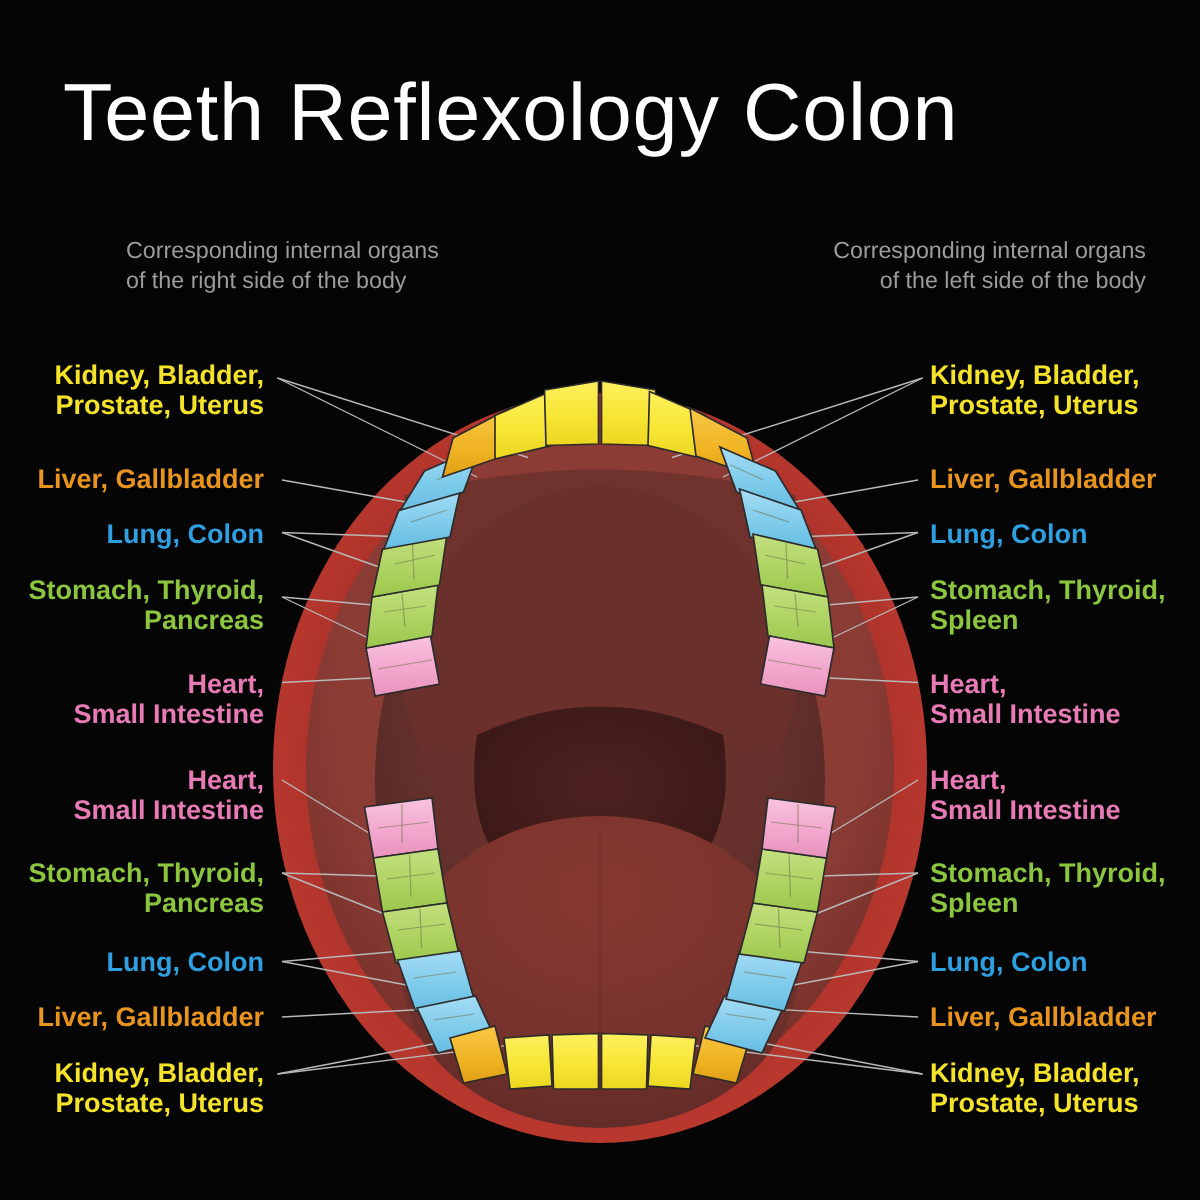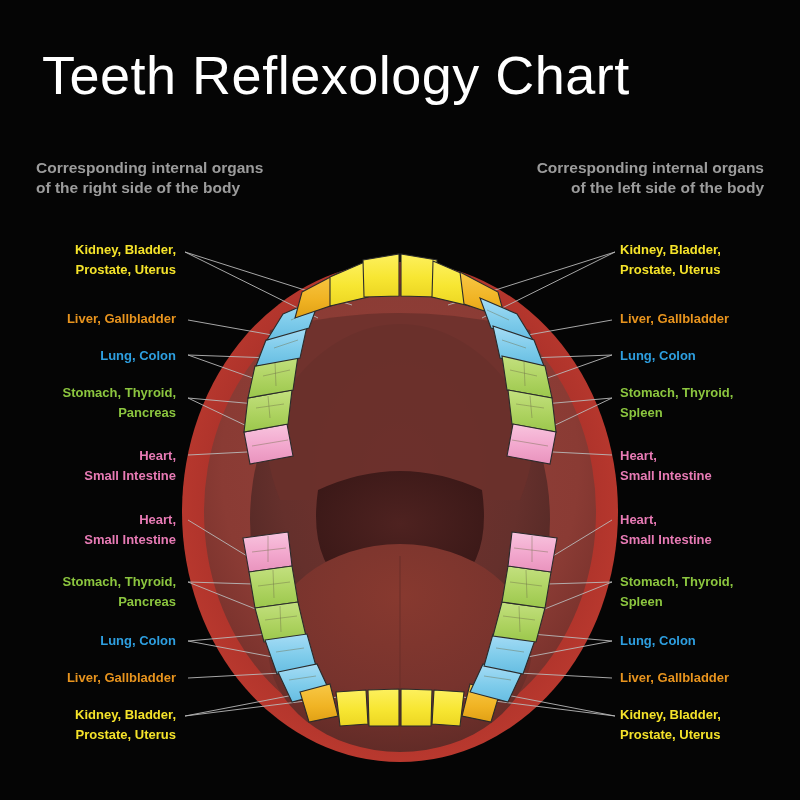--- a/index.html
+++ b/index.html
@@ -26,32 +26,33 @@
     color: #ffffff;
     letter-spacing: 0.5px;
     white-space: nowrap;
   }
 
   
   .col-header {
     position: absolute;
     top: 158px;
     font-size: 15.5px;
-    font-weight: bold;
+    font-weight: normal;
     color: #9c9c9c;
     line-height: 20px;
     white-space: pre-line;
+    margin-left: 48px;
   }
   #header-right-body { left: 36px; text-align: left; }
   #header-left-body  { right: 36px; text-align: right; }
 
   
   .organ-label {
     position: absolute;
-    font-size: 13px;
+    font-size: 18px;
     font-weight: bold;
     line-height: 20px;
     white-space: pre-line;
   }
   .side-left  { text-align: right; }
   .side-right { text-align: left; }
 
   
   #mouth-svg {
     position: absolute;
@@ -334,21 +335,21 @@
       </g>
 
       <g>
         <path class="tooth" fill="url(#wisGrad)" d="M 512 532 L 557 538 L 551 572 L 508 566 Z"></path>
         <path class="fissure" d="M 514 548 L 548 552 M 532 536 L 532 562"></path>
       </g>
     </g>
   </svg>
 
 
-  <div id="chart-title">Teeth Reflexology Chart</div>
+  <div id="chart-title">Teeth Reflexology Colon</div>
 
   <div class="col-header" id="header-right-body">Corresponding internal organs
 of the right side of the body</div>
   <div class="col-header" id="header-left-body">Corresponding internal organs
 of the left side of the body</div>
 
   <div id="labels-left-host">
       <div class="organ-label side-left" style="color: rgb(245, 227, 42); top: 240px; right: 624px;">Kidney, Bladder,
 Prostate, Uterus</div>
       <div class="organ-label side-left" style="color: rgb(232, 148, 30); top: 309px; right: 624px;">Liver, Gallbladder</div>

